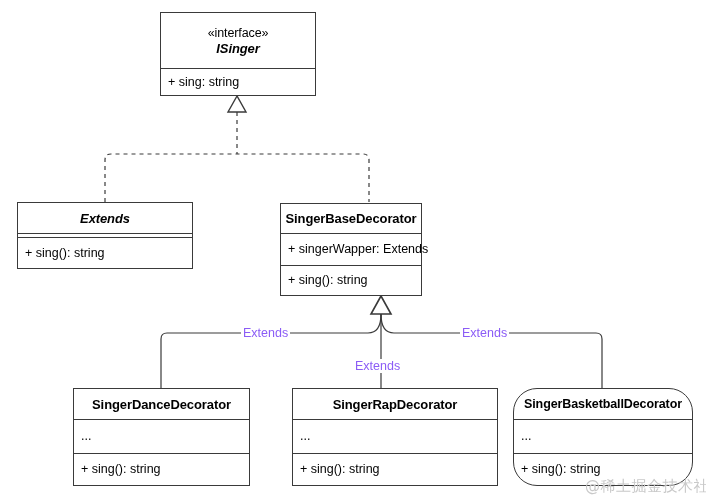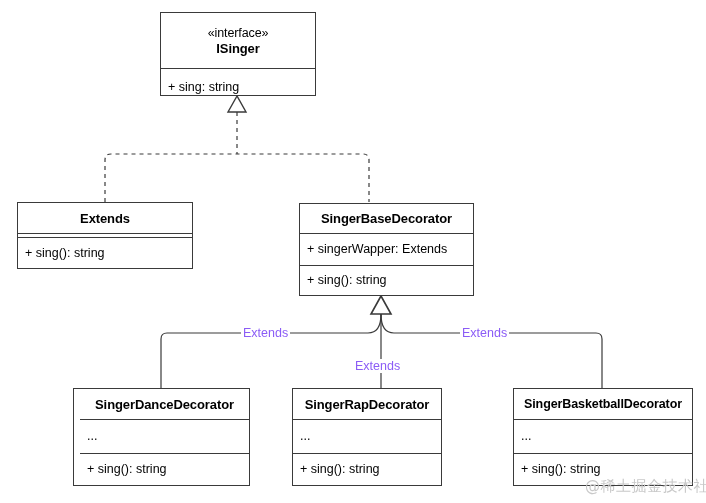--- a/index.html
+++ b/index.html
@@ -51,20 +51,21 @@
     letter-spacing: -0.1px;
     line-height: 15px;
   }
   .c-title .stereotype {
     display: block;
     font-weight: normal;
     font-size: 12.5px;
   }
   .c-title .cname {
     display: block;
+    font-style: italic;
   }
   .c-item {
     font-size: 12.5px;
     color: #000000;
     padding-left: 7px;
     text-align: left;
     line-height: 15px;
     white-space: nowrap;
   }
   .c-empty {
@@ -114,74 +115,74 @@
     <path d="M381,314 Q381,333 394,333 L596,333 Q602,333 602,339 L602,388" fill="none" stroke="#3a3a3a" stroke-width="1.2"></path>
   </svg>
 
   <div class="uml-class" style="left:160px; top:12px; width:156px; height:84px;">
     <div class="compartment" style="height:55px;">
       <div class="c-title">
         <span class="stereotype">«interface»</span>
         <span class="cname">ISinger</span>
       </div>
     </div>
-    <div class="compartment" style="flex:1;justify-content:flex-end;">
+    <div class="compartment" style="flex:1;">
       <div class="c-item">+ sing: string</div>
     </div>
   </div>
 
   <div class="uml-class" style="left:17px; top:202px; width:176px; height:67px;">
     <div class="compartment" style="height:30px;">
       <div class="c-title">
         <span class="cname">Extends</span>
       </div>
     </div>
     <div class="compartment c-empty" style="height:3px;"></div>
     <div class="compartment" style="flex:1;">
       <div class="c-item">+ sing(): string</div>
     </div>
   </div>
 
-  <div class="uml-class" style="left:299px; top:203px; width:175px; height:93px;">
+  <div class="uml-class" style="left:280px; top:203px; width:142px; height:93px;">
     <div class="compartment" style="height:29px;">
       <div class="c-title">SingerBaseDecorator</div>
     </div>
     <div class="compartment" style="height:32px;">
       <div class="c-item">+ singerWapper: Extends</div>
     </div>
     <div class="compartment" style="flex:1;">
       <div class="c-item">+ sing(): string</div>
     </div>
   </div>
 
-  <div class="uml-class" style="left:73px; top:388px; width:177px; height:98px;padding-left:6px;">
+  <div class="uml-class" style="left:73px; top:388px; width:177px; height:98px;">
     <div class="compartment" style="height:30px;">
       <div class="c-title">SingerDanceDecorator</div>
     </div>
     <div class="compartment" style="height:34px;">
       <div class="c-item">...</div>
     </div>
     <div class="compartment" style="flex:1;">
       <div class="c-item">+ sing(): string</div>
     </div>
   </div>
 
-  <div class="uml-class" style="left:292px; top:388px; width:150px; height:98px;">
+  <div class="uml-class" style="left:292px; top:388px; width:206px; height:98px;">
     <div class="compartment" style="height:30px;">
       <div class="c-title">SingerRapDecorator</div>
     </div>
     <div class="compartment" style="height:34px;">
       <div class="c-item">...</div>
     </div>
     <div class="compartment" style="flex:1;">
       <div class="c-item">+ sing(): string</div>
     </div>
   </div>
 
-  <div class="uml-class" style="left:513px; top:388px; width:180px; height:98px;">
+  <div class="uml-class" style="left:513px; top:388px; width:180px; height:98px;border-radius:24px;">
     <div class="compartment" style="height:30px;">
       <div class="c-title" style="font-size:12.5px;">SingerBasketballDecorator</div>
     </div>
     <div class="compartment" style="height:34px;">
       <div class="c-item">...</div>
     </div>
     <div class="compartment" style="flex:1;">
       <div class="c-item">+ sing(): string</div>
     </div>
   </div>

